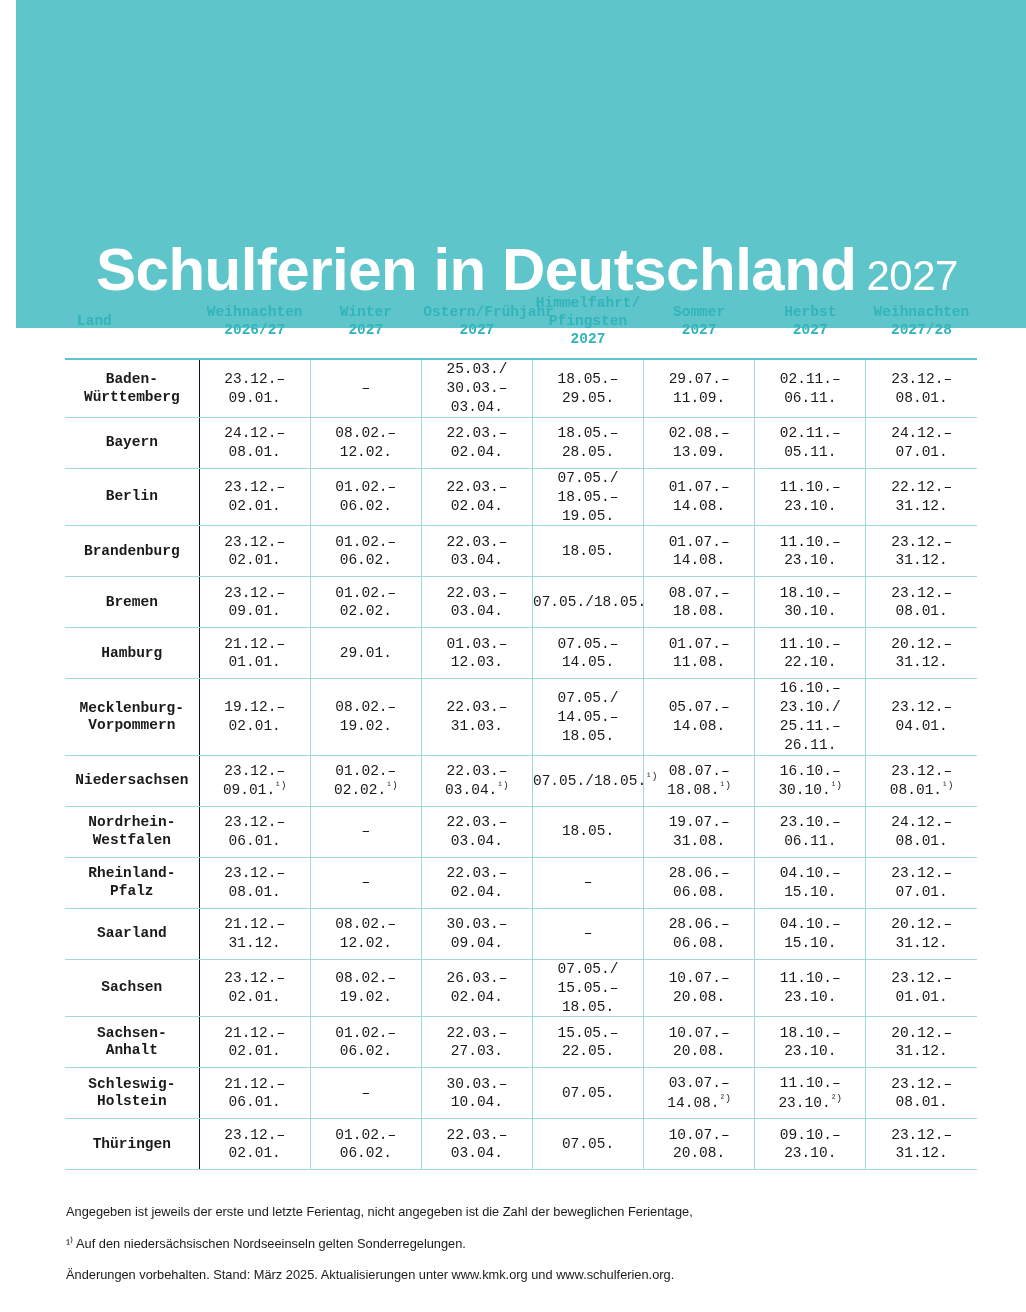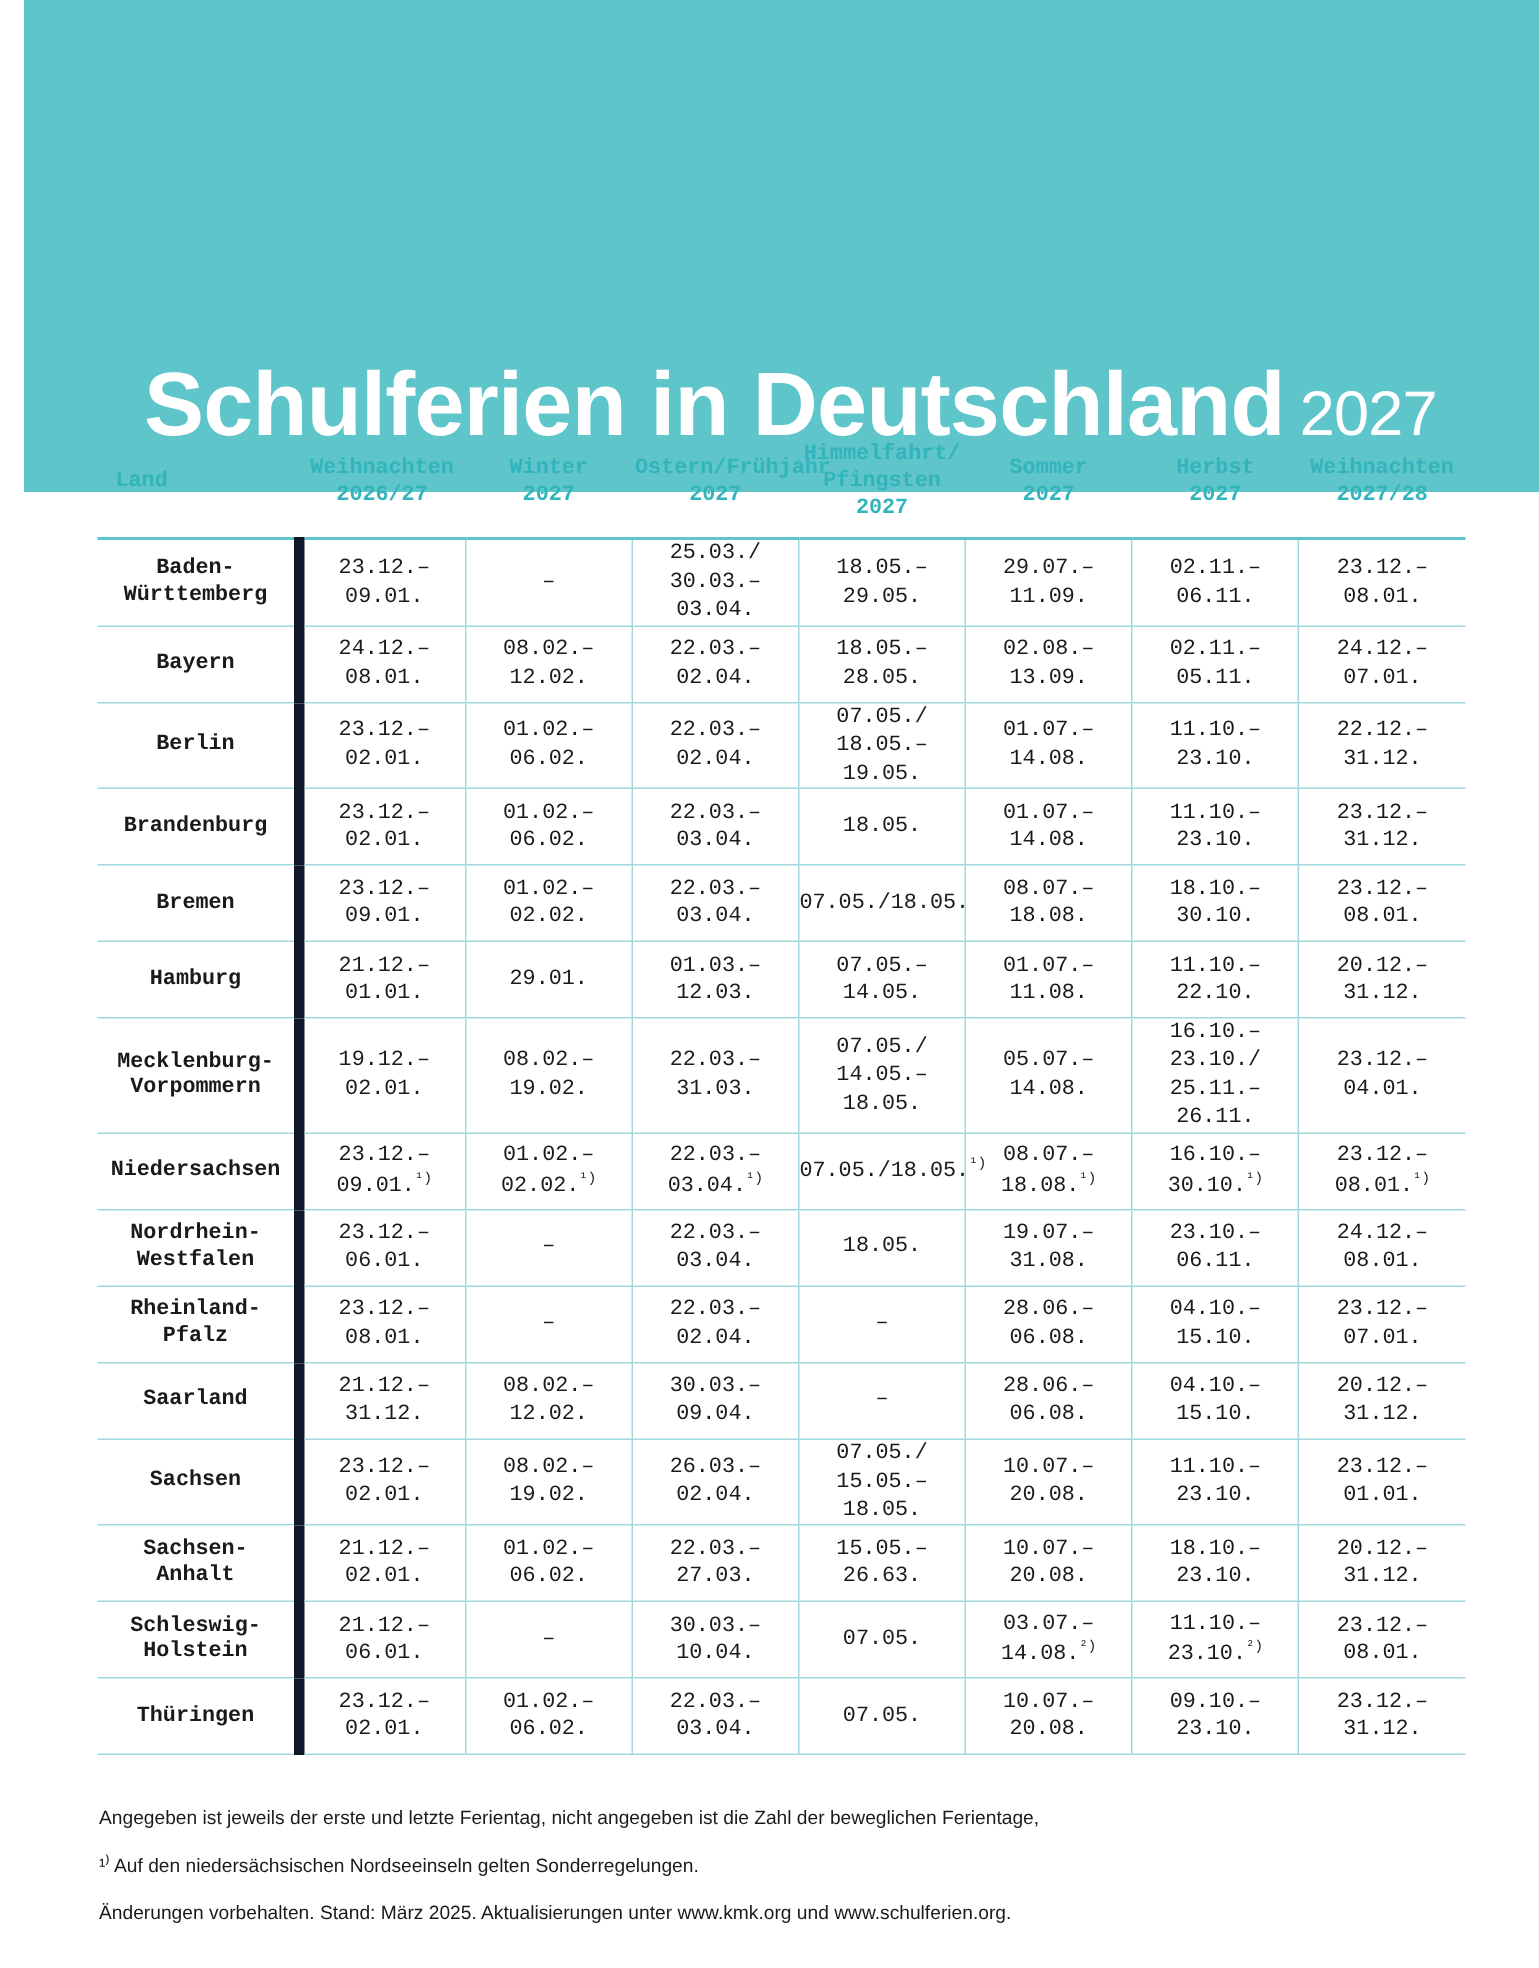--- a/index.html
+++ b/index.html
@@ -83,21 +83,21 @@
   table.ferien tbody tr {
     height: 51px;
   }
   td.land {
     text-align: left;
     padding-left: 12px;
     color: #32b4bb;
     font-weight: bold;
     font-size: 15px;
     line-height: 1.2;
-    border-right: 7px solid #0f172a;
+    border-right: 1px solid #0f172a;
   }
   td.val {
     border-right: 1px solid #9fd9dd;
     line-height: 1.3;
   }
   td.val.last {
     border-right: none;
   }
   .sup {
     font-size: 9.5px;
@@ -490,21 +490,21 @@
           <td class="val">
             <div>21.12.–02.01.</div>
           </td>
           <td class="val">
             <div>01.02.–06.02.</div>
           </td>
           <td class="val">
             <div>22.03.–27.03.</div>
           </td>
           <td class="val">
-            <div>15.05.–26.63.</div>
+            <div>15.05.–22.05.</div>
           </td>
           <td class="val">
             <div>10.07.–20.08.</div>
           </td>
           <td class="val">
             <div>18.10.–23.10.</div>
           </td>
           <td class="val last">
             <div>20.12.–31.12.</div>
           </td>

